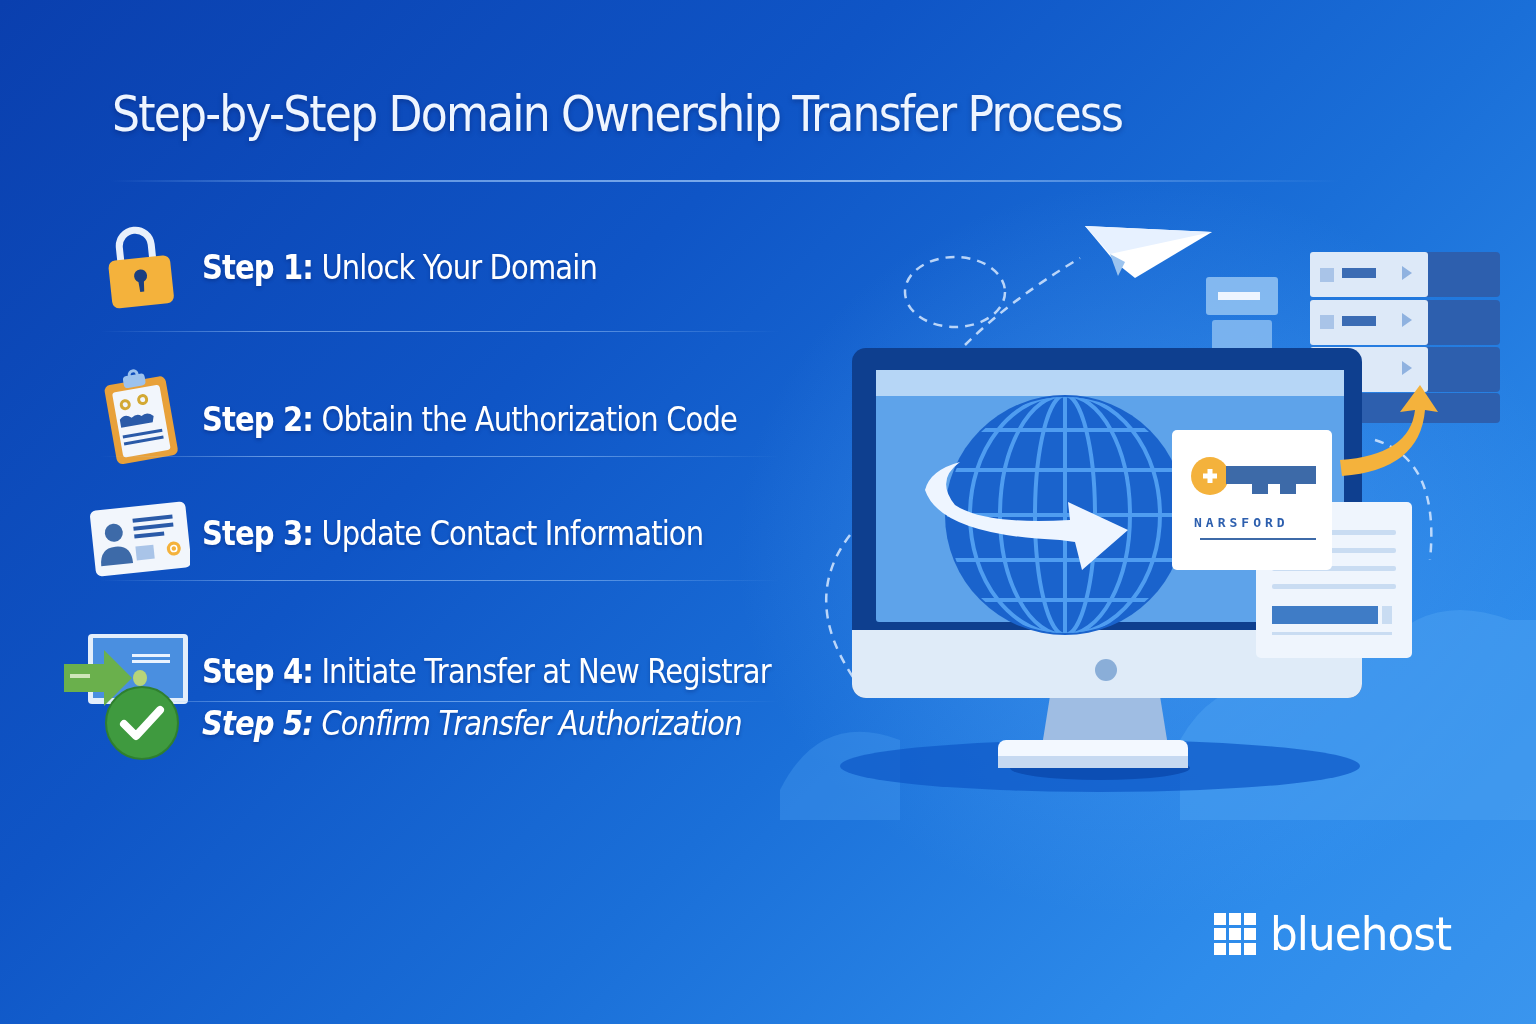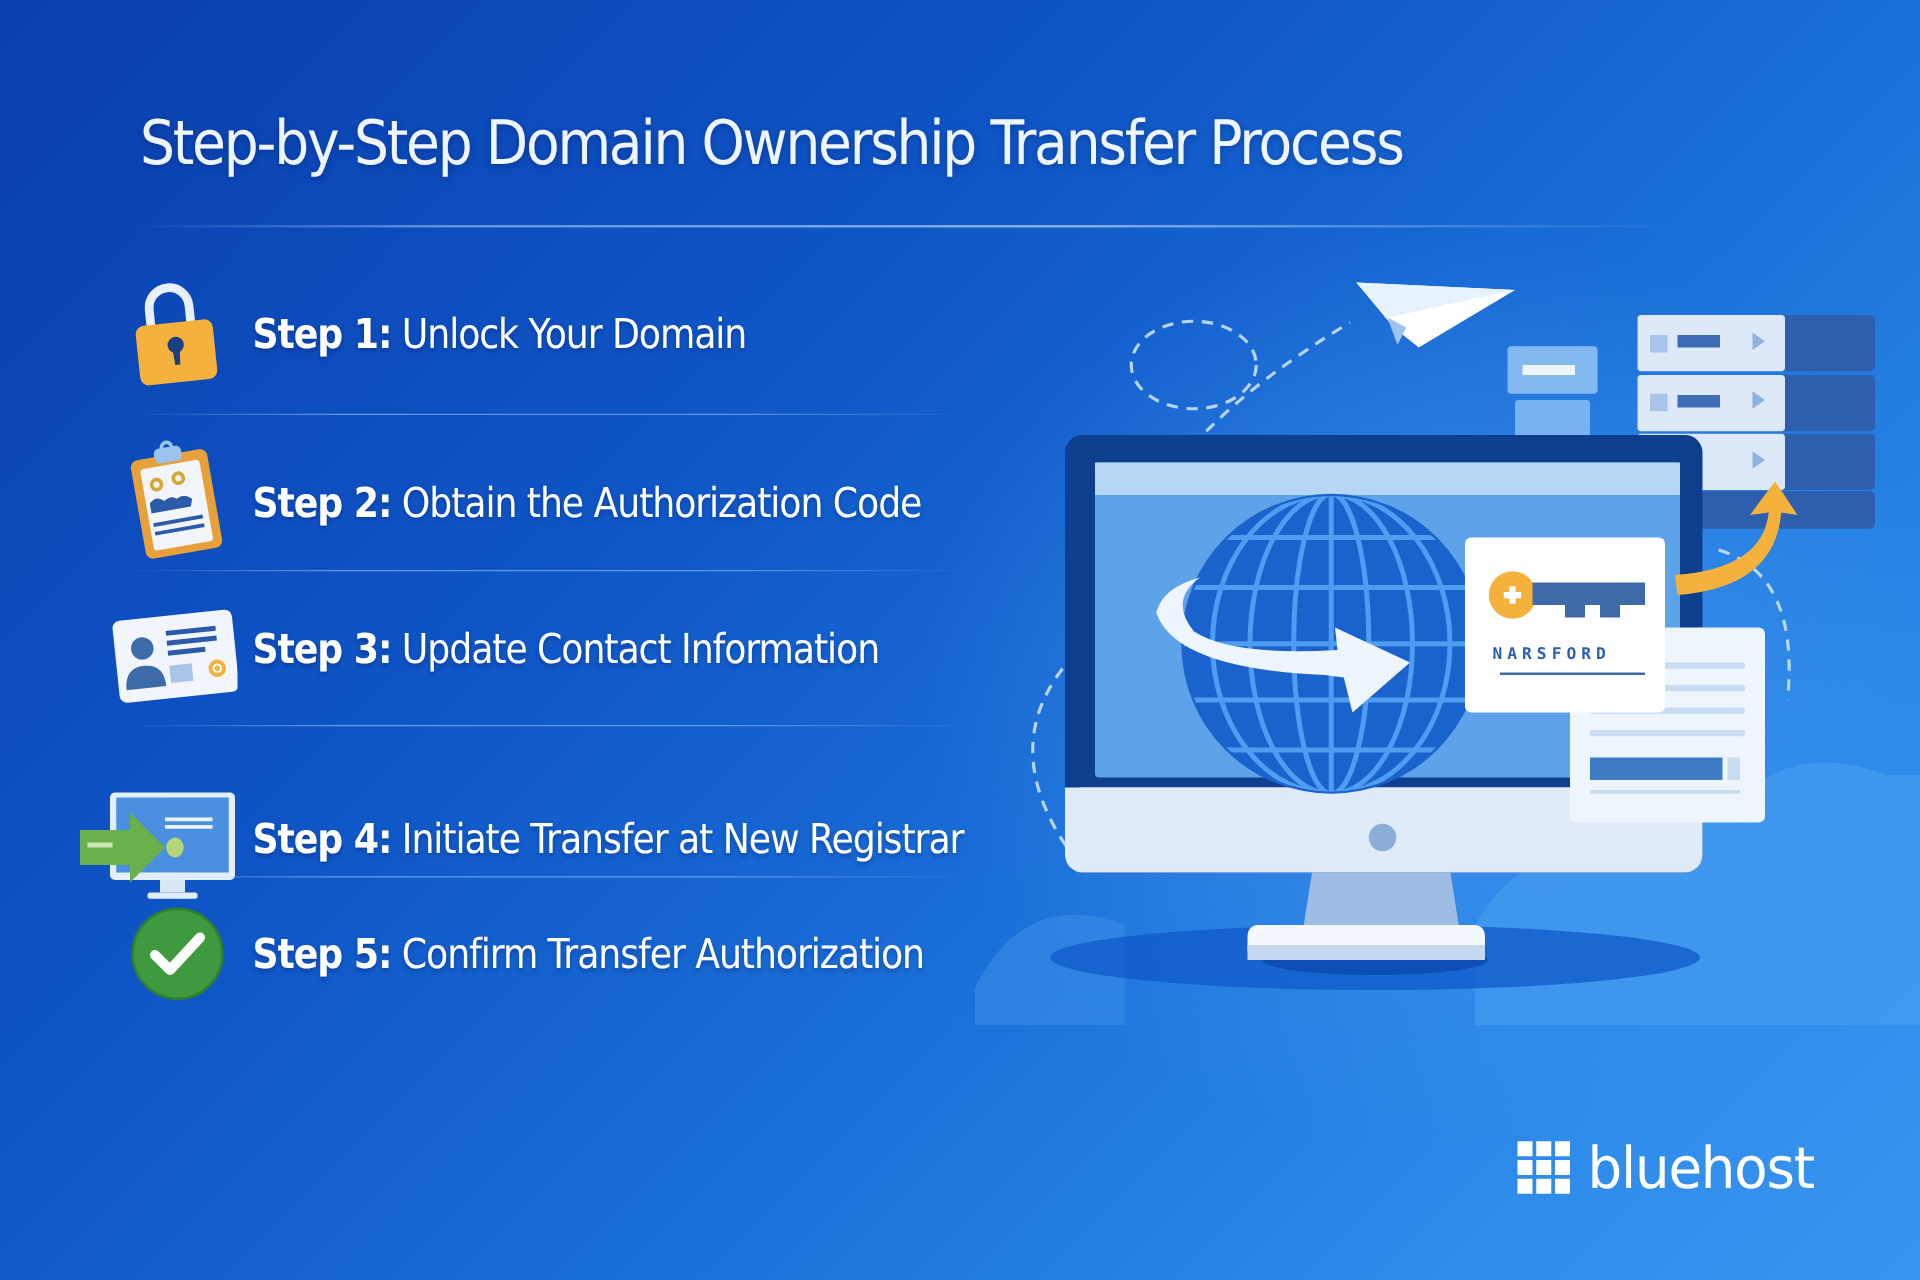--- a/index.html
+++ b/index.html
@@ -68,41 +68,41 @@
         <rect x="50" y="46" width="62" height="48" rx="7" fill="#f4b23c"></rect>
         <circle cx="81" cy="64" r="6.5" fill="#1b3f80"></circle>
         <path d="M78 66 L84 66 L83 80 L79 80 Z" fill="#1b3f80"></path>
       </g>
     </svg>
   </div>
   <div class="label"><b>Step 1:</b> <span>Unlock Your Domain</span></div>
 </div>
 <div class="rule" style="top:331px;"></div>
 
-<div class="step" style="top:347px;text-decoration:underline;">
+<div class="step" style="top:364px;text-decoration:underline;">
   <div class="icon">
     <svg width="130" height="110" viewBox="0 0 130 110">
       <g transform="rotate(-10 82 55)">
         <rect x="50" y="16" width="62" height="80" rx="6" fill="#e8a13a"></rect>
         <rect x="57" y="24" width="48" height="66" rx="3" fill="#f2f6fc"></rect>
         <rect x="70" y="10" width="22" height="12" rx="4" fill="#9cc2ee"></rect>
         <circle cx="81" cy="10" r="4" fill="none" stroke="#9cc2ee" stroke-width="3"></circle>
         <circle cx="68" cy="38" r="4" fill="none" stroke="#d3a934" stroke-width="3"></circle>
         <circle cx="86" cy="36" r="4" fill="none" stroke="#d3a934" stroke-width="3"></circle>
         <path d="M60 52 q6 -6 12 0 q6 -4 10 0 q6 -4 12 2 l-2 6 h-32z" fill="#2a5aa8"></path>
         <rect x="60" y="68" width="40" height="3" fill="#2a5aa8"></rect>
         <rect x="60" y="75" width="40" height="3" fill="#2a5aa8"></rect>
       </g>
     </svg>
   </div>
   <div class="label"><b>Step 2:</b> <span>Obtain the Authorization Code</span></div>
 </div>
 <div class="rule" style="top:456px;"></div>
 
-<div class="step" style="top:464px;">
+<div class="step" style="top:478px;">
   <div class="icon">
     <svg width="130" height="110" viewBox="0 0 130 110">
       <g transform="rotate(-6 80 55)">
         <rect x="32" y="28" width="96" height="66" rx="6" fill="#f2f6fc"></rect>
         <circle cx="54" cy="52" r="9" fill="#3d6aa8"></circle>
         <path d="M38 84 q0 -18 16 -18 q16 0 16 18z" fill="#3d6aa8"></path>
         <rect x="74" y="40" width="40" height="4" fill="#2a5aa8"></rect>
         <rect x="74" y="48" width="40" height="4" fill="#2a5aa8"></rect>
         <rect x="74" y="56" width="30" height="4" fill="#2a5aa8"></rect>
         <rect x="74" y="68" width="18" height="14" fill="#a9c4e8"></rect>
@@ -126,21 +126,21 @@
       <rect x="68" y="88" width="20" height="10" fill="#d9e6f6"></rect>
       <rect x="58" y="98" width="40" height="5" rx="2" fill="#e3eefb"></rect>
       <path d="M4 48 h40 v-14 l28 28 l-28 28 v-14 h-40z" fill="#6ab04c"></path>
       <rect x="10" y="58" width="20" height="4" fill="#cfe6b9"></rect>
     </svg>
   </div>
   <div class="label"><b>Step 4:</b> <span>Initiate Transfer at New Registrar</span></div>
 </div>
 <div class="rule" style="top:701px;"></div>
 
-<div class="step" style="top:708px;">
+<div class="step" style="top:668px;font-style:italic;">
   <div class="icon">
     <svg width="130" height="110" viewBox="0 0 130 110">
       <circle cx="82" cy="55" r="36" fill="#3f9a3f"></circle>
       <circle cx="82" cy="55" r="36" fill="none" stroke="#2f7f2f" stroke-width="2"></circle>
       <path d="M64 56 l12 12 l24 -26" fill="none" stroke="#ffffff" stroke-width="8" stroke-linecap="round" stroke-linejoin="round"></path>
     </svg>
   </div>
   <div class="label"><b>Step 5:</b> <span>Confirm Transfer Authorization</span></div>
 </div>
 

